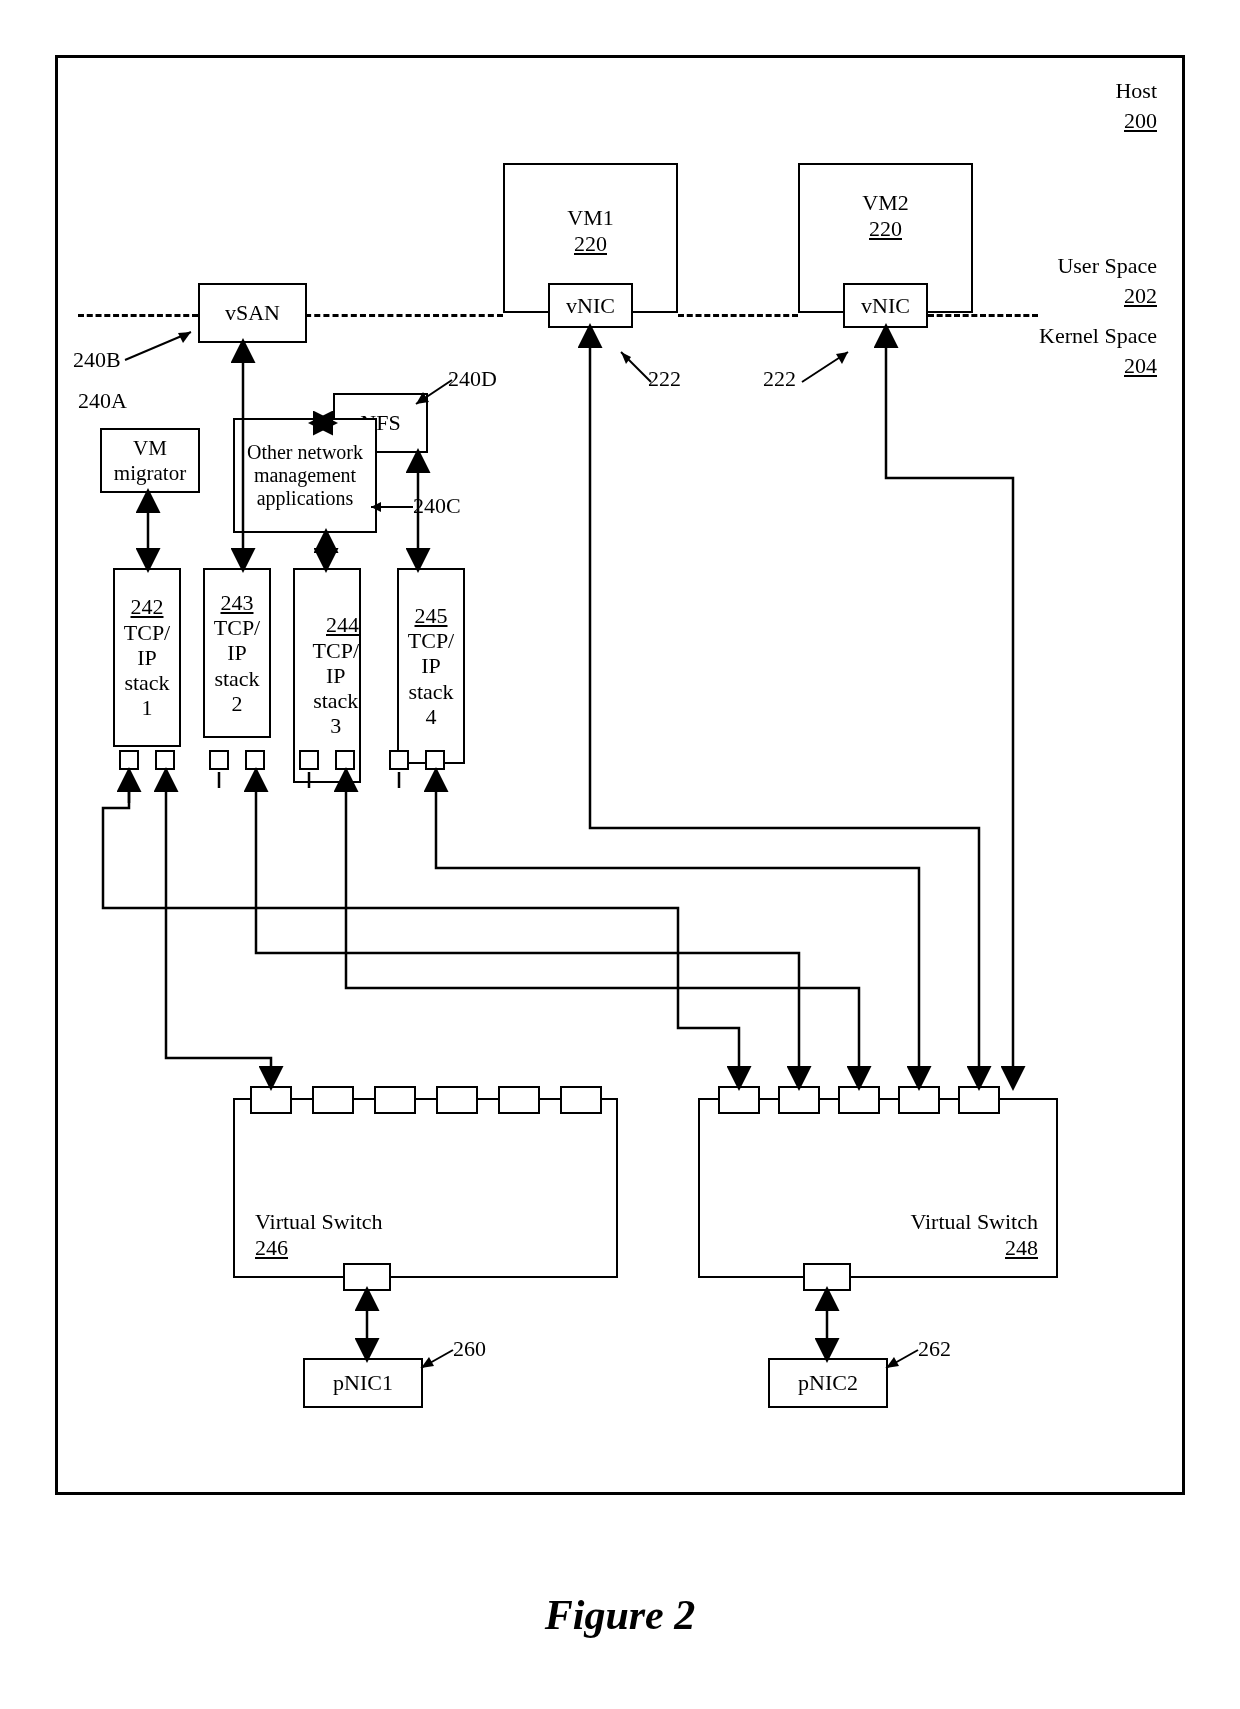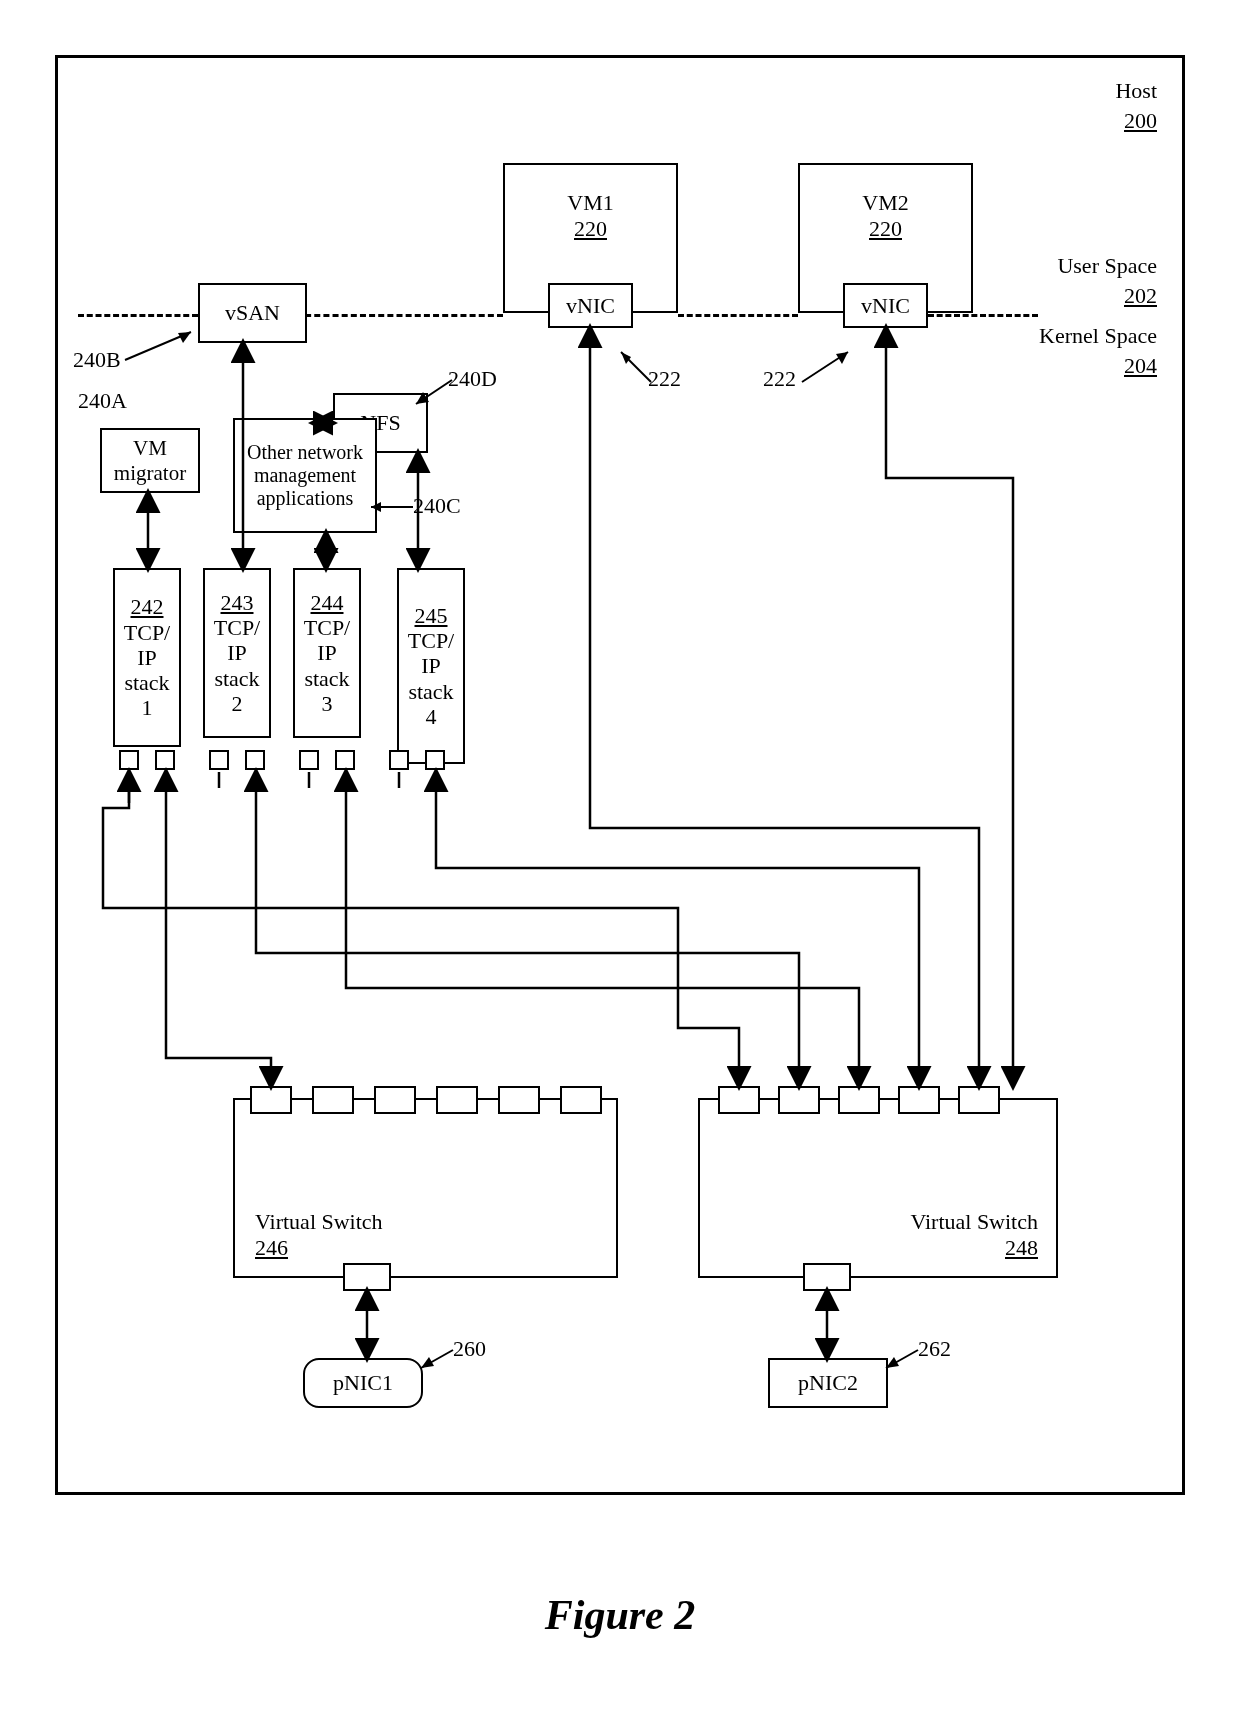--- a/index.html
+++ b/index.html
@@ -71,21 +71,21 @@
   <div class="label" style="right:25px; top:195px;">User Space</div>
   <div class="label ref-underline" style="right:25px; top:225px;">202</div>
   <div class="label" style="right:25px; top:265px;">Kernel Space</div>
   <div class="label ref-underline" style="right:25px; top:295px;margin-left:28px;">204</div>
 
   <div class="dashed-line" style="left:20px; top:256px; width:120px;"></div>
   <div class="dashed-line" style="left:238px; top:256px; width:207px;"></div>
   <div class="dashed-line" style="left:620px; top:256px; width:120px;"></div>
   <div class="dashed-line" style="left:870px; top:256px; width:110px;"></div>
 
-  <div class="box" style="left:445px; top:105px; width:175px; height:150px; justify-content:flex-start; padding-top:25px;">
+  <div class="box" style="left:445px; top:105px; width:175px; height:150px; justify-content:flex-start; padding-top:40px;">
     <div>VM1</div>
     <div class="ref-underline">220</div>
   </div>
   <div class="box" style="left:490px; top:225px; width:85px; height:45px;">
     <div>vNIC</div>
   </div>
   <div class="label" style="left:590px; top:308px;">222</div>
   <svg class="connector" style="left:555px; top:290px; width:40px; height:38px;">
     <line x1="38" y1="34" x2="8" y2="4" stroke="#000" stroke-width="2"></line>
     <polygon points="8,4 18,9 13,16" fill="#000"></polygon>
@@ -149,21 +149,21 @@
   <div class="box multiline" style="left:145px; top:510px; width:68px; height:170px;">
     <div class="ref-underline">243</div>
     <div style="white-space:pre-line">TCP/
 IP
 stack
 2</div>
   </div>
   <div class="port" style="left:151px; top:692px; width:20px; height:20px;"></div>
   <div class="port" style="left:187px; top:692px; width:20px; height:20px;"></div>
 
-  <div class="box multiline" style="left:235px; top:510px; width:68px; height:170px;">
+  <div class="box multiline" style="left:235px; top:510px; width:68px; height:215px;align-items:flex-end;">
     <div class="ref-underline">244</div>
     <div style="white-space:pre-line">TCP/
 IP
 stack
 3</div>
   </div>
   <div class="port" style="left:241px; top:692px; width:20px; height:20px;"></div>
   <div class="port" style="left:277px; top:692px; width:20px; height:20px;"></div>
 
   <div class="box multiline" style="left:339px; top:510px; width:68px; height:196px;">
@@ -192,21 +192,21 @@
     <div>Virtual Switch</div>
     <div class="ref-underline">248</div>
   </div>
   <div class="port" style="left:660px; top:1028px; width:42px; height:28px;"></div>
   <div class="port" style="left:720px; top:1028px; width:42px; height:28px;"></div>
   <div class="port" style="left:780px; top:1028px; width:42px; height:28px;"></div>
   <div class="port" style="left:840px; top:1028px; width:42px; height:28px;"></div>
   <div class="port" style="left:900px; top:1028px; width:42px; height:28px;"></div>
   <div class="port" style="left:745px; top:1205px; width:48px; height:28px;"></div>
 
-  <div class="box" style="left:245px; top:1300px; width:120px; height:50px;border-radius:16px;">
+  <div class="box" style="left:245px; top:1300px; width:120px; height:50px;">
     <div>pNIC1</div>
   </div>
   <div class="label" style="left:395px; top:1278px;">260</div>
   <svg class="connector" style="left:355px; top:1288px; width:45px; height:25px;">
     <line x1="40" y1="4" x2="8" y2="22" stroke="#000" stroke-width="2"></line>
     <polygon points="8,22 21,20 16,11" fill="#000"></polygon>
   </svg>
 
   <div class="box" style="left:710px; top:1300px; width:120px; height:50px;justify-content:center;">
     <div>pNIC2</div>

